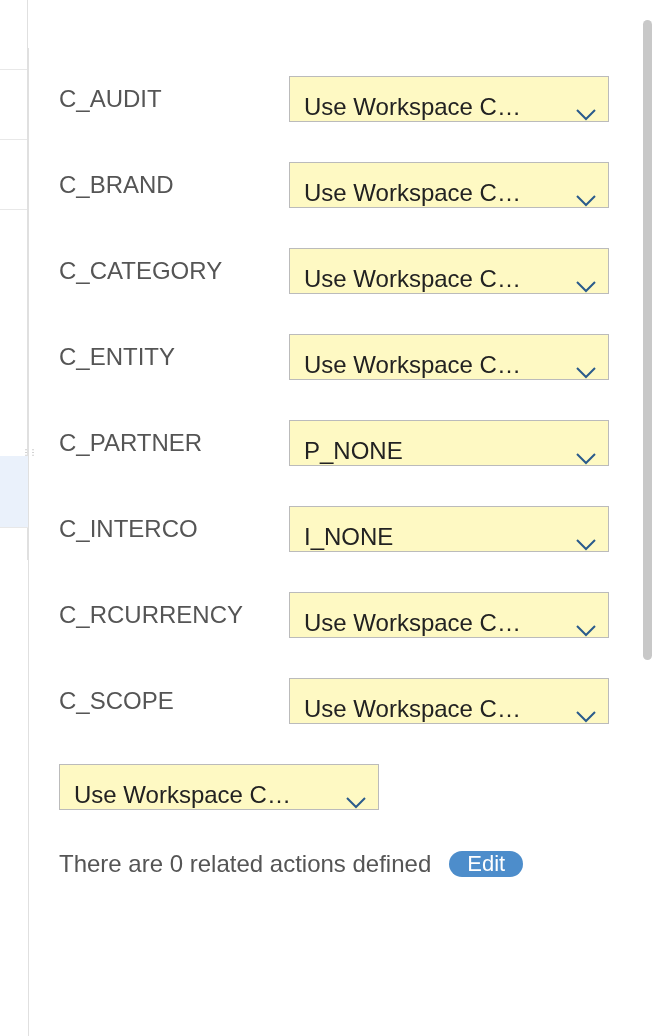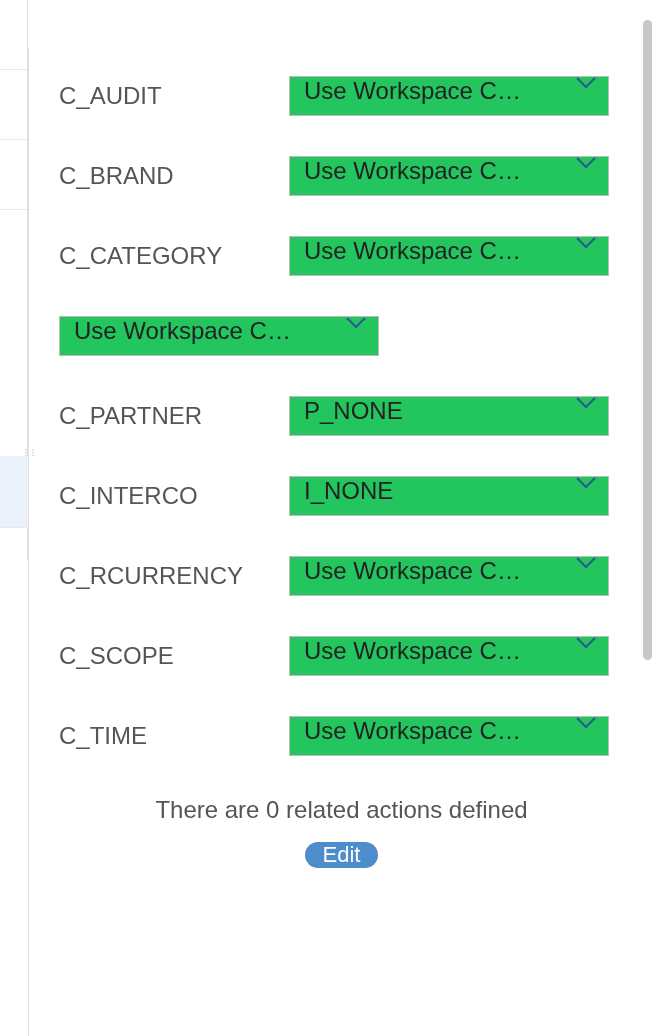--- a/index.html
+++ b/index.html
@@ -59,27 +59,27 @@
       margin-bottom: 40px;
     }
     .form-label {
       width: 230px;
       font-size: 24px;
       color: #555;
       flex-shrink: 0;
     }
     .dropdown {
       flex: 1;
-      height: 40px;
+      height: 46px;
       border: 1px solid #bbb;
       display: flex;
-      align-items: flex-start;
+      align-items: flex-end;
       padding: 0 12px 0 14px;
       cursor: pointer;
-      background: #22c55e;
+      background: #fef9c3;
       max-width: 320px;
     }
     .dropdown-text {
       flex: 1;
       font-size: 24px;
       color: #222;
       white-space: nowrap;
       overflow: hidden;
       text-overflow: ellipsis;
     }
@@ -91,21 +91,20 @@
       font-size: 28px;
       font-weight: 700;
       color: #555;
       margin-top: 20px;
       margin-bottom: 26px;
     }
     .related-row {
       display: flex;
       align-items: center;
       gap: 18px;
-      flex-direction: column;
     }
     .related-text {
       font-size: 24px;
       color: #555;
     }
     .edit-btn {
       background: #4d8dcb;
       color: #fff;
       border: none;
       font-size: 22px;
@@ -160,20 +159,21 @@
     <div class="form-label">C_CATEGORY</div>
     <div class="dropdown">
       <span class="dropdown-text">Use Workspace C…</span>
       <svg width="20" height="12" viewBox="0 0 20 12">
           <path d="M1 1 L10 10 L19 1" stroke="#2a5b8c" stroke-width="2" fill="none"></path>
         </svg>
     </div>
   </div>
 
   <div class="form-row">
+    <div class="form-label">C_ENTITY</div>
     <div class="dropdown">
       <span class="dropdown-text">Use Workspace C…</span>
       <svg width="20" height="12" viewBox="0 0 20 12">
           <path d="M1 1 L10 10 L19 1" stroke="#2a5b8c" stroke-width="2" fill="none"></path>
         </svg>
     </div>
   </div>
 
 
   <div class="form-row">
@@ -210,21 +210,20 @@
     <div class="form-label">C_SCOPE</div>
     <div class="dropdown">
       <span class="dropdown-text">Use Workspace C…</span>
       <svg width="20" height="12" viewBox="0 0 20 12">
           <path d="M1 1 L10 10 L19 1" stroke="#2a5b8c" stroke-width="2" fill="none"></path>
         </svg>
     </div>
   </div>
 
   <div class="form-row">
-    <div class="form-label">C_TIME</div>
     <div class="dropdown">
       <span class="dropdown-text">Use Workspace C…</span>
       <svg width="20" height="12" viewBox="0 0 20 12">
           <path d="M1 1 L10 10 L19 1" stroke="#2a5b8c" stroke-width="2" fill="none"></path>
         </svg>
     </div>
   </div>
 
 
   <div class="related-row">

